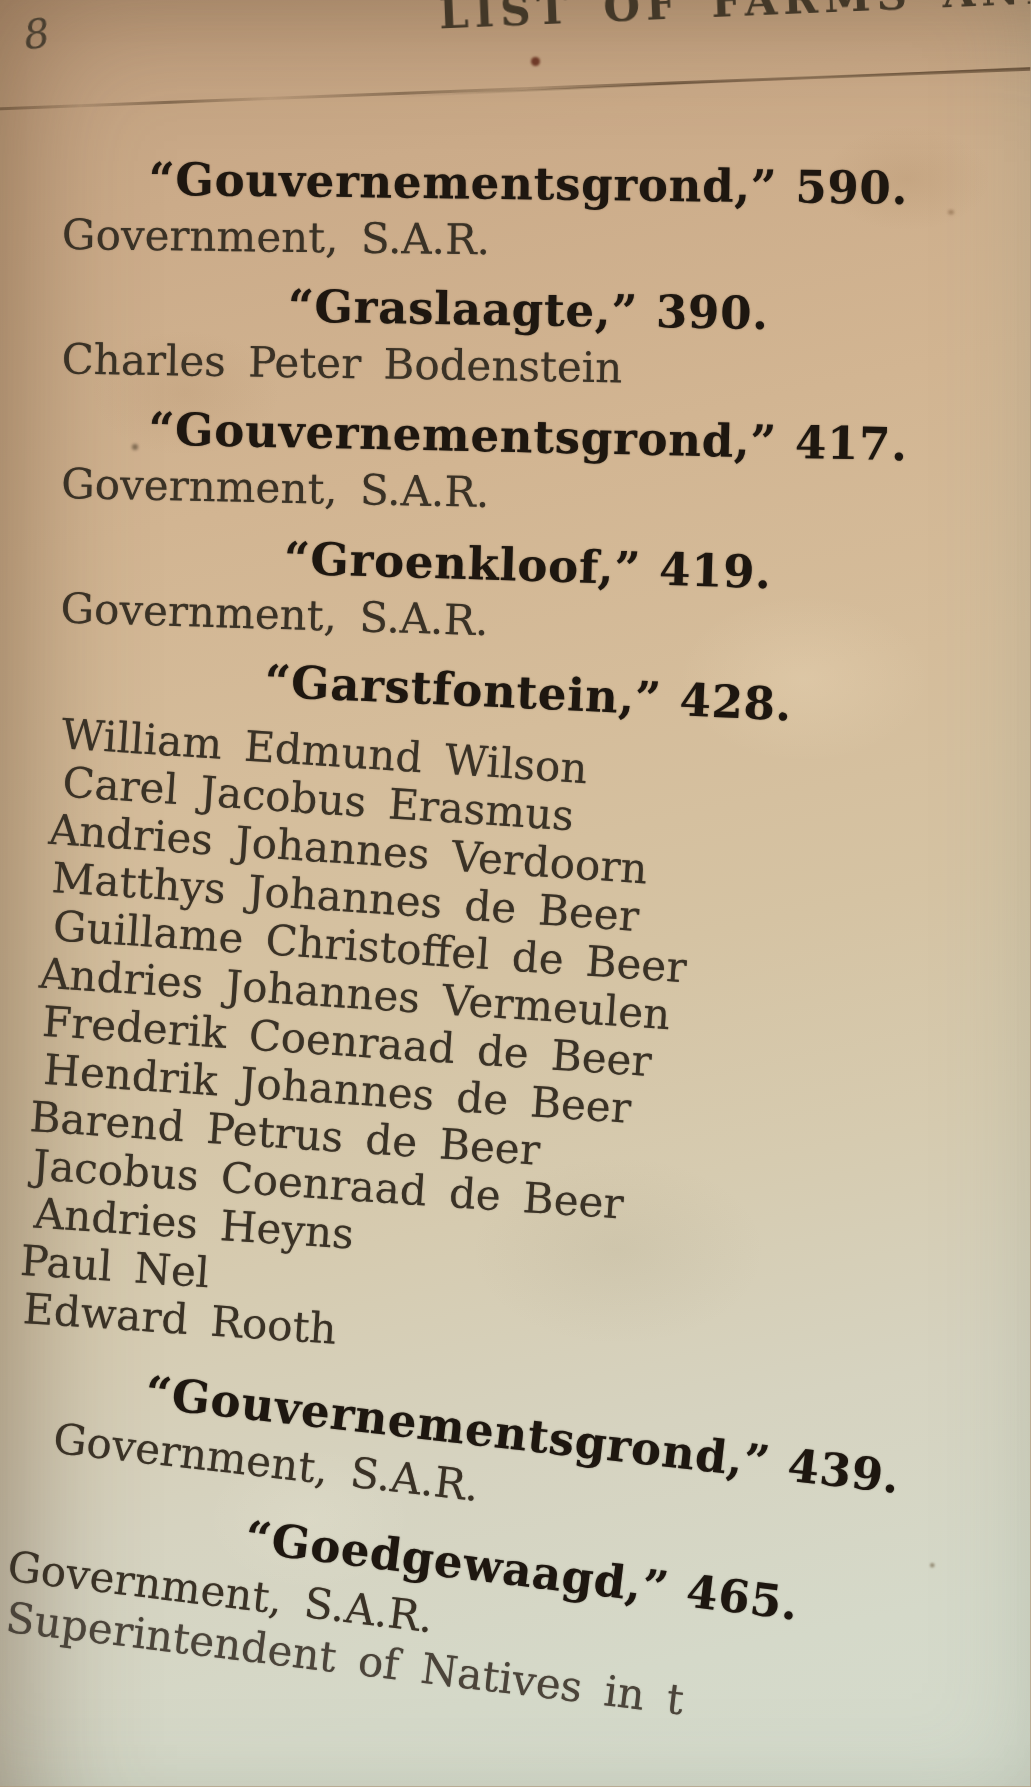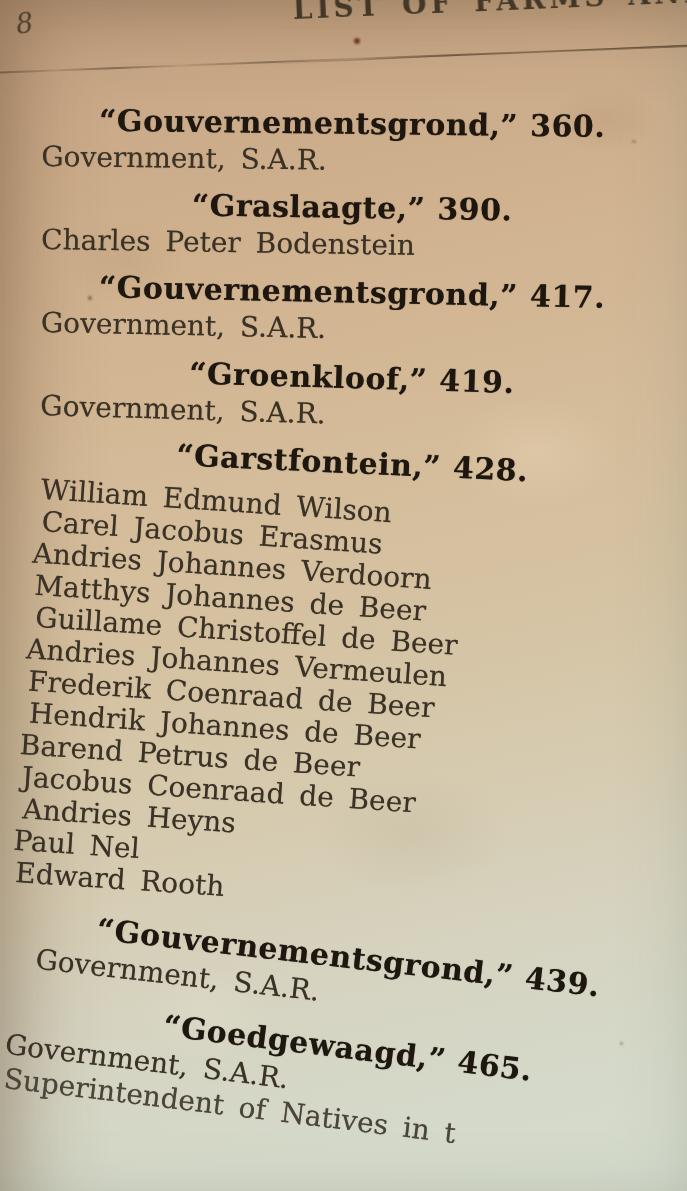--- a/index.html
+++ b/index.html
@@ -103,21 +103,21 @@
   <div class="rule rule2"></div>
   <div class="speck s1"></div>
   <div class="speck s2"></div>
   <div class="speck s3"></div>
   <div class="speck s4"></div>
 
   <div class="content">
 
     <section class="entry e1">
       <h2 class="heading">
-        <span class="farm">“Gouvernementsgrond,”</span><span class="num">360.</span>
+        <span class="farm">“Gouvernementsgrond,”</span><span class="num">590.</span>
       </h2>
       <div class="owners">
         <div class="owner">Government, S.A.R.</div>
       </div>
     </section>
 
     <section class="entry e2">
       <h2 class="heading">
         <span class="farm">“Graslaagte,”</span><span class="num">390.</span>
       </h2>

